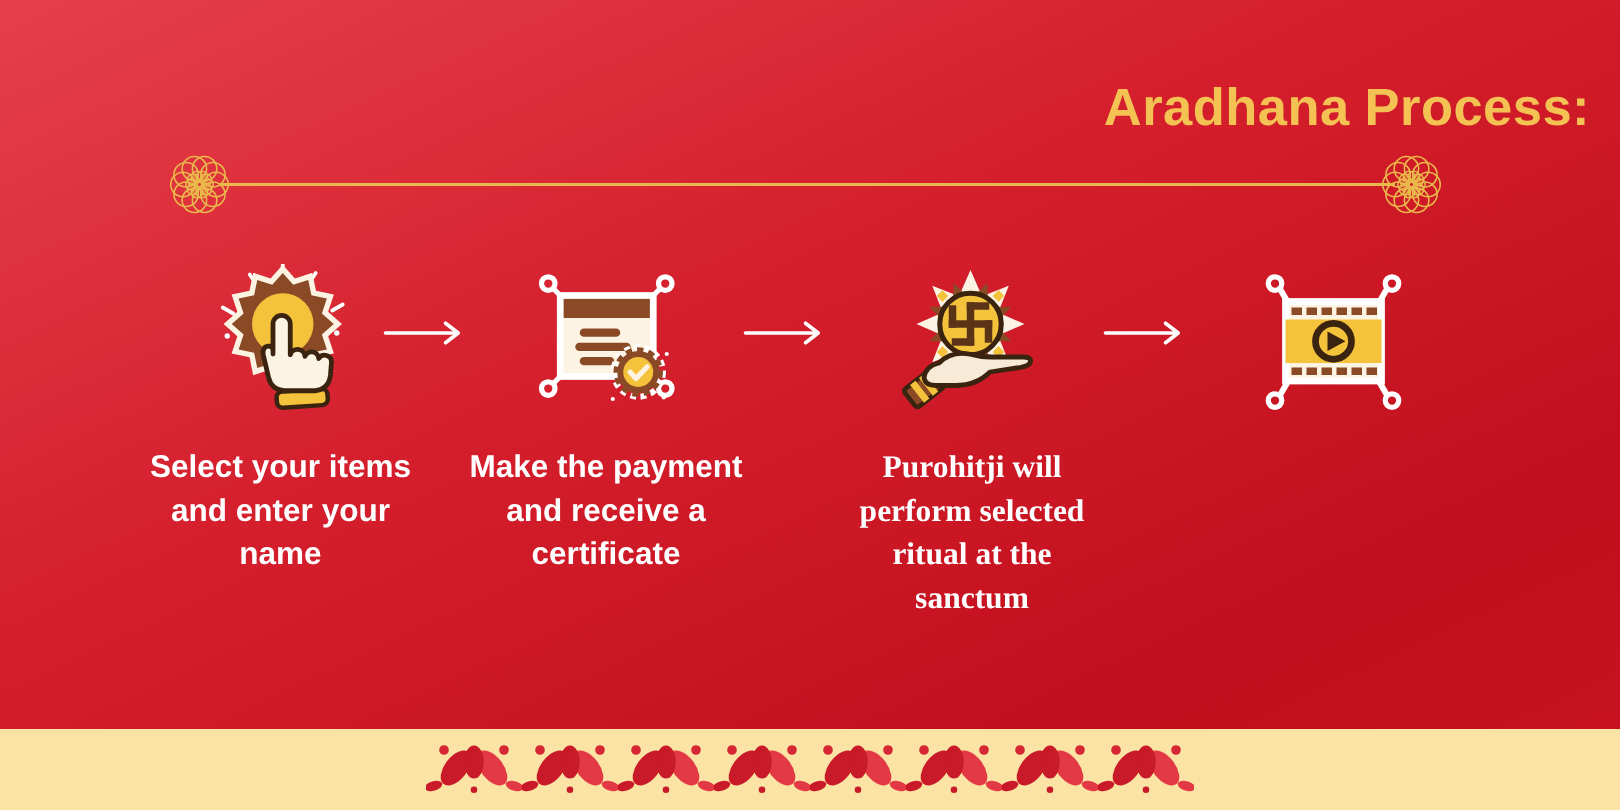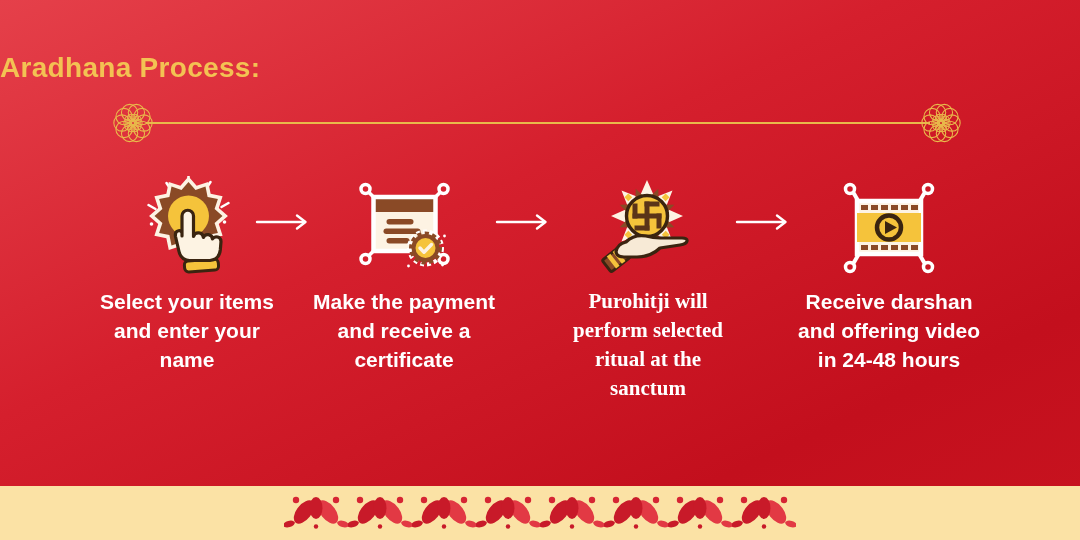--- a/index.html
+++ b/index.html
@@ -2,33 +2,33 @@
 <html><head>
 <meta charset="utf-8">
 <style>
   html,body{margin:0;padding:0;}
   body{
     width:1080px;height:540px;overflow:hidden;position:relative;
     font-family:"Liberation Sans",sans-serif;
     background:linear-gradient(155deg,#e5404a 0%,#d51f2d 40%,#c30f1d 78%,#c8131f 100%);
   }
   .title{
-    position:absolute;top:52px;left:0;width:1060px;text-align:left;
-    font-size:28px;font-weight:700;color:#f3c253;letter-spacing:.3px;
+    position:absolute;top:52px;left:0;width:1060px;text-align:right;
+    font-size:35px;font-weight:700;color:#f3c253;letter-spacing:.3px;
   }
   .divider-line{position:absolute;top:122px;left:146px;width:784px;height:2px;background:#e9b94b;}
   .rosette{position:absolute;width:46px;height:46px;}
   .rosette circle{fill:none;stroke:#e9b94b;stroke-width:1.1;}
   .rosette-left{top:100px;left:110px;}
   .rosette-right{top:100px;left:918px;}
   .step{position:absolute;top:176px;transform:translateX(-50%);display:flex;flex-direction:column;align-items:center;}
   .step .icon{width:104px;height:104px;display:block;}
   .step .label{
     white-space:pre-line;text-align:center;color:#ffffff;font-weight:700;
-    font-size:21px;line-height:29px;margin-top:7px;
+    font-size:21px;line-height:29px;margin-top:17px;
   }
   .step1{left:187px;} .step1 .label{width:215px;}
   .step2{left:404px;} .step2 .label{width:235px;}
   .step3{left:648px;} .step3 .label{width:228px;font-family:Liberation Serif, serif;}
   .step4{left:889px;} .step4 .label{width:238px;}
   .arrow{position:absolute;top:212px;width:60px;height:20px;}
   .arrow1{left:254px;} .arrow2{left:494px;} .arrow3{left:734px;}
   .bottom-strip{
     position:absolute;left:0;top:486px;width:1080px;height:54px;background:#fbe2a5;
     display:flex;justify-content:center;align-items:flex-start;
@@ -210,23 +210,20 @@
       <rect x="24" y="69" width="7" height="5"></rect>
         <rect x="34" y="69" width="7" height="5"></rect>
       <rect x="44" y="69" width="7" height="5"></rect>
         <rect x="54" y="69" width="7" height="5"></rect>
       <rect x="64" y="69" width="7" height="5"></rect>
         <rect x="74" y="69" width="7" height="5"></rect>
     </g>
     <circle cx="52" cy="51.5" r="12" fill="#f5c33b" stroke="#3a2410" stroke-width="4.5"></circle>
     <polygon points="48,45 60,51.5 48,58" fill="#3a2410"></polygon>
   </svg>
-  <div class="label">Receive darshan
-and offering video
-in 24-48 hours</div>
 </div>
 
 <svg class="arrow arrow1" viewBox="0 0 60 20">
   <line x1="3" y1="10" x2="50" y2="10" stroke="#ffffff" stroke-width="2.4" stroke-linecap="round"></line>
   <polyline points="43,3.5 51.5,10 43,16.5" fill="none" stroke="#ffffff" stroke-width="2.4" stroke-linecap="round" stroke-linejoin="round"></polyline>
 </svg>
 <svg class="arrow arrow2" viewBox="0 0 60 20">
   <line x1="3" y1="10" x2="50" y2="10" stroke="#ffffff" stroke-width="2.4" stroke-linecap="round"></line>
   <polyline points="43,3.5 51.5,10 43,16.5" fill="none" stroke="#ffffff" stroke-width="2.4" stroke-linecap="round" stroke-linejoin="round"></polyline>
 </svg>

